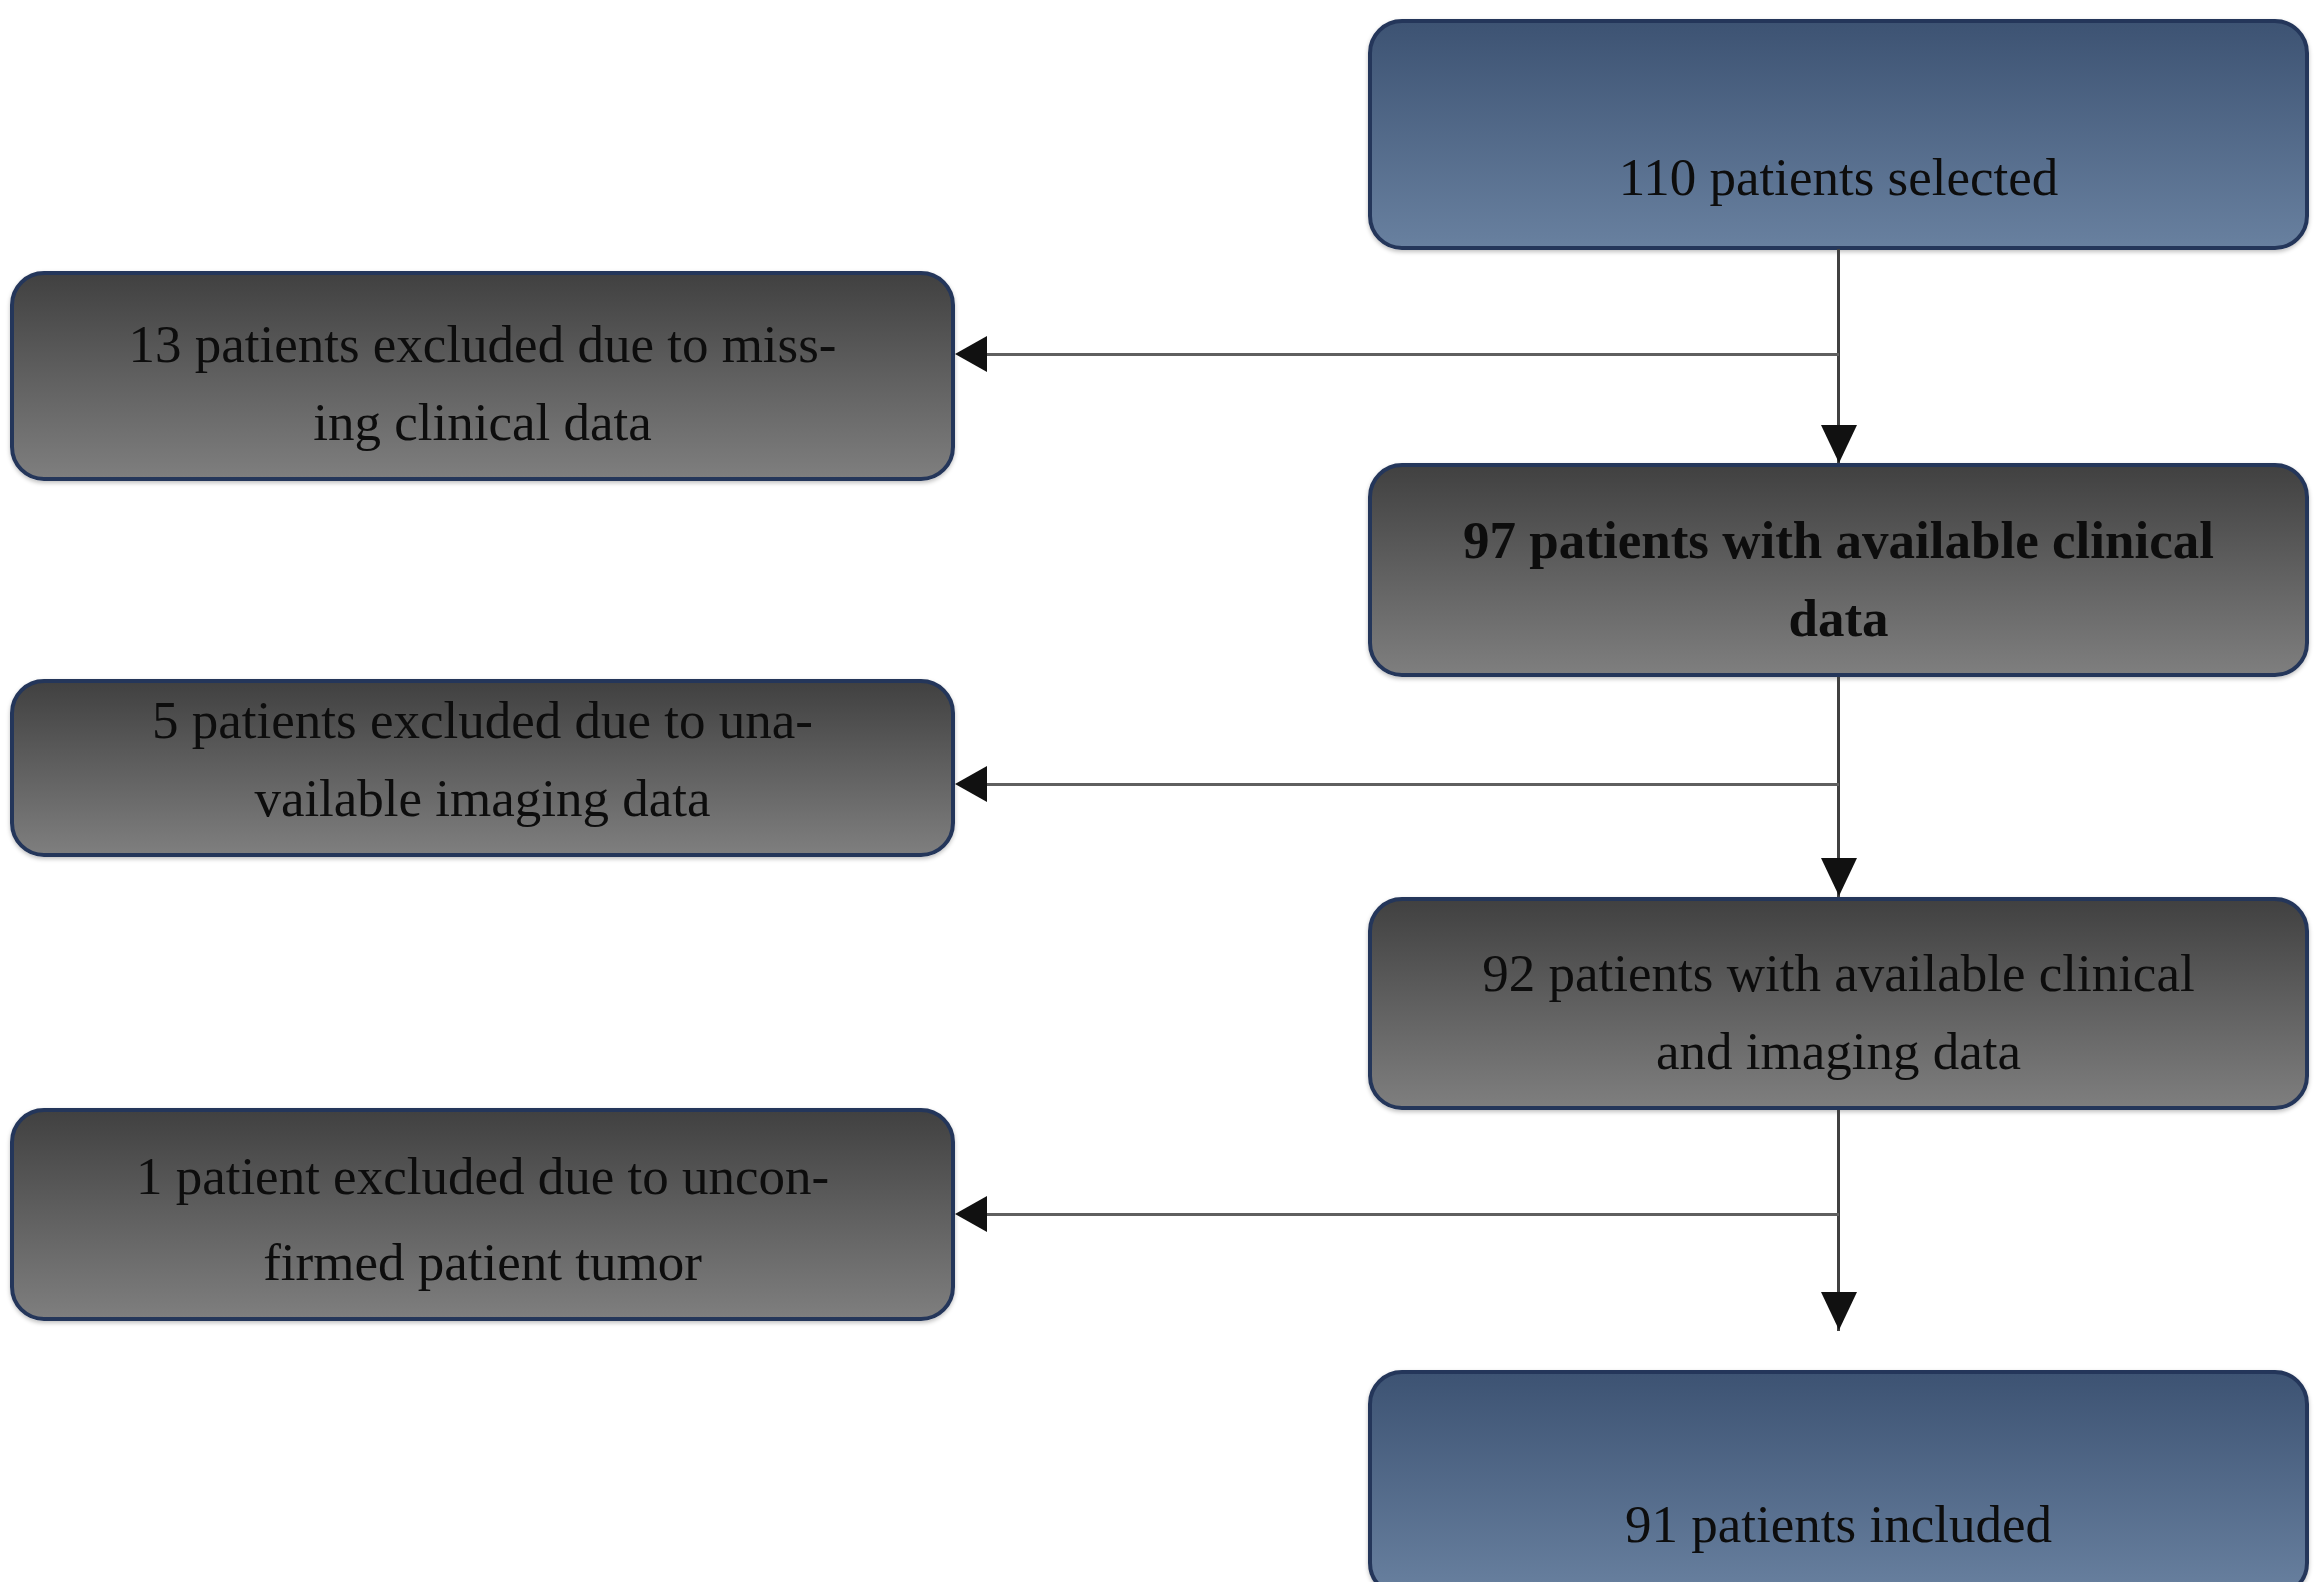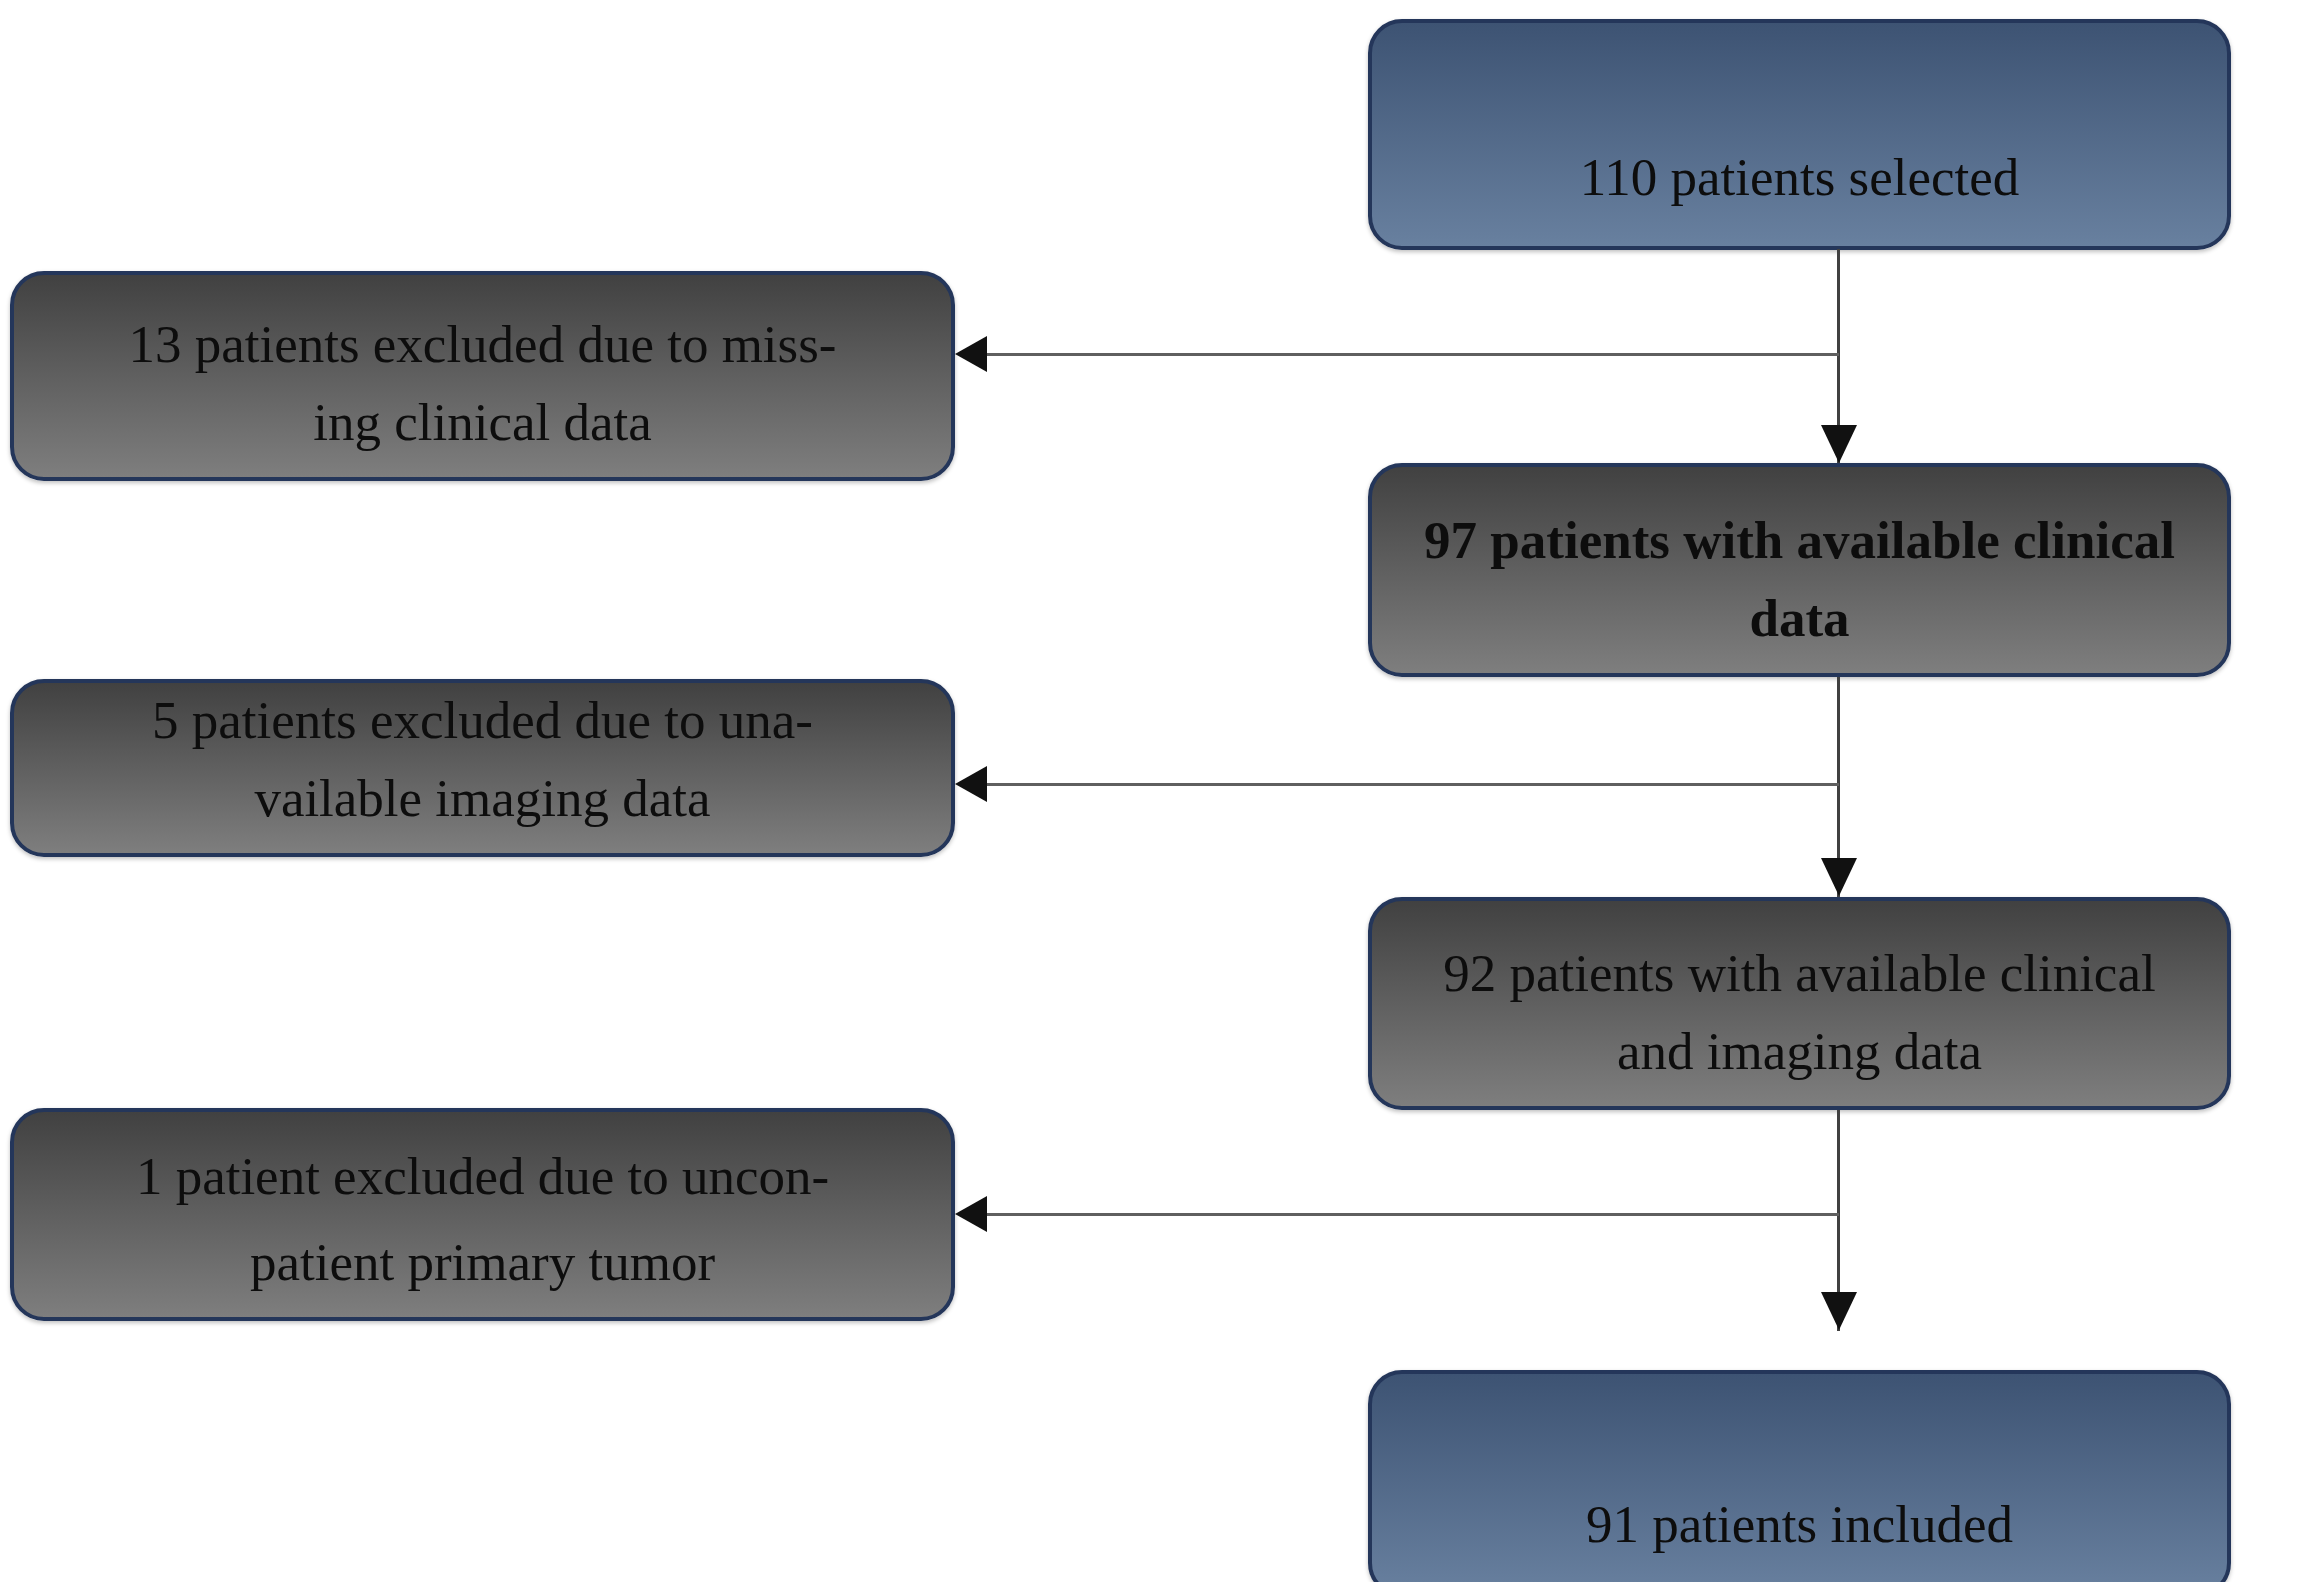--- a/index.html
+++ b/index.html
@@ -46,21 +46,21 @@
     white-space: nowrap;
   }
   .box-blue {
     background: linear-gradient(180deg, var(--blue-box-top) 0%, var(--blue-box-bottom) 100%);
     padding-bottom: 30px;
   }
   .box-gray {
     background: linear-gradient(180deg, var(--gray-box-top) 0%, var(--gray-box-bottom) 100%);
     padding-bottom: 16.5px;
   }
-  .col-right { left: 1368px; width: 863px; }
+  .col-right { left: 1368px; width: 941px; }
   .col-left  { left: 10px;   width: 945px; }
 
   .vline {
     position: absolute;
     width: 2.6px;
     background: var(--connector);
   }
   .hline {
     position: absolute;
     height: 3.3px;
@@ -107,21 +107,21 @@
     <span class="line">vailable imaging data</span>
   </div>
 
   <div class="box box-gray col-right" style="top:897px; height:213px;">
     <span class="line">92 patients with available clinical</span>
     <span class="line">and imaging data</span>
   </div>
 
   <div class="box box-gray col-left" style="top:1108px; height:213px;gap:8px;">
     <span class="line">1 patient excluded due to uncon-</span>
-    <span class="line">patient primary tumor</span>
+    <span class="line">firmed patient tumor</span>
   </div>
 
   <div class="box box-blue col-right" style="top:1370px; height:227px;">
     <span class="line">91 patients included</span>
   </div>
 
   <div class="vline" style="left:1837px; top:249px; height:214px;"></div>
   <div class="arrow-down" style="left:1821px; top:425px;"></div>
 
   <div class="hline" style="left:985px; top:353px; width:854px;"></div>

